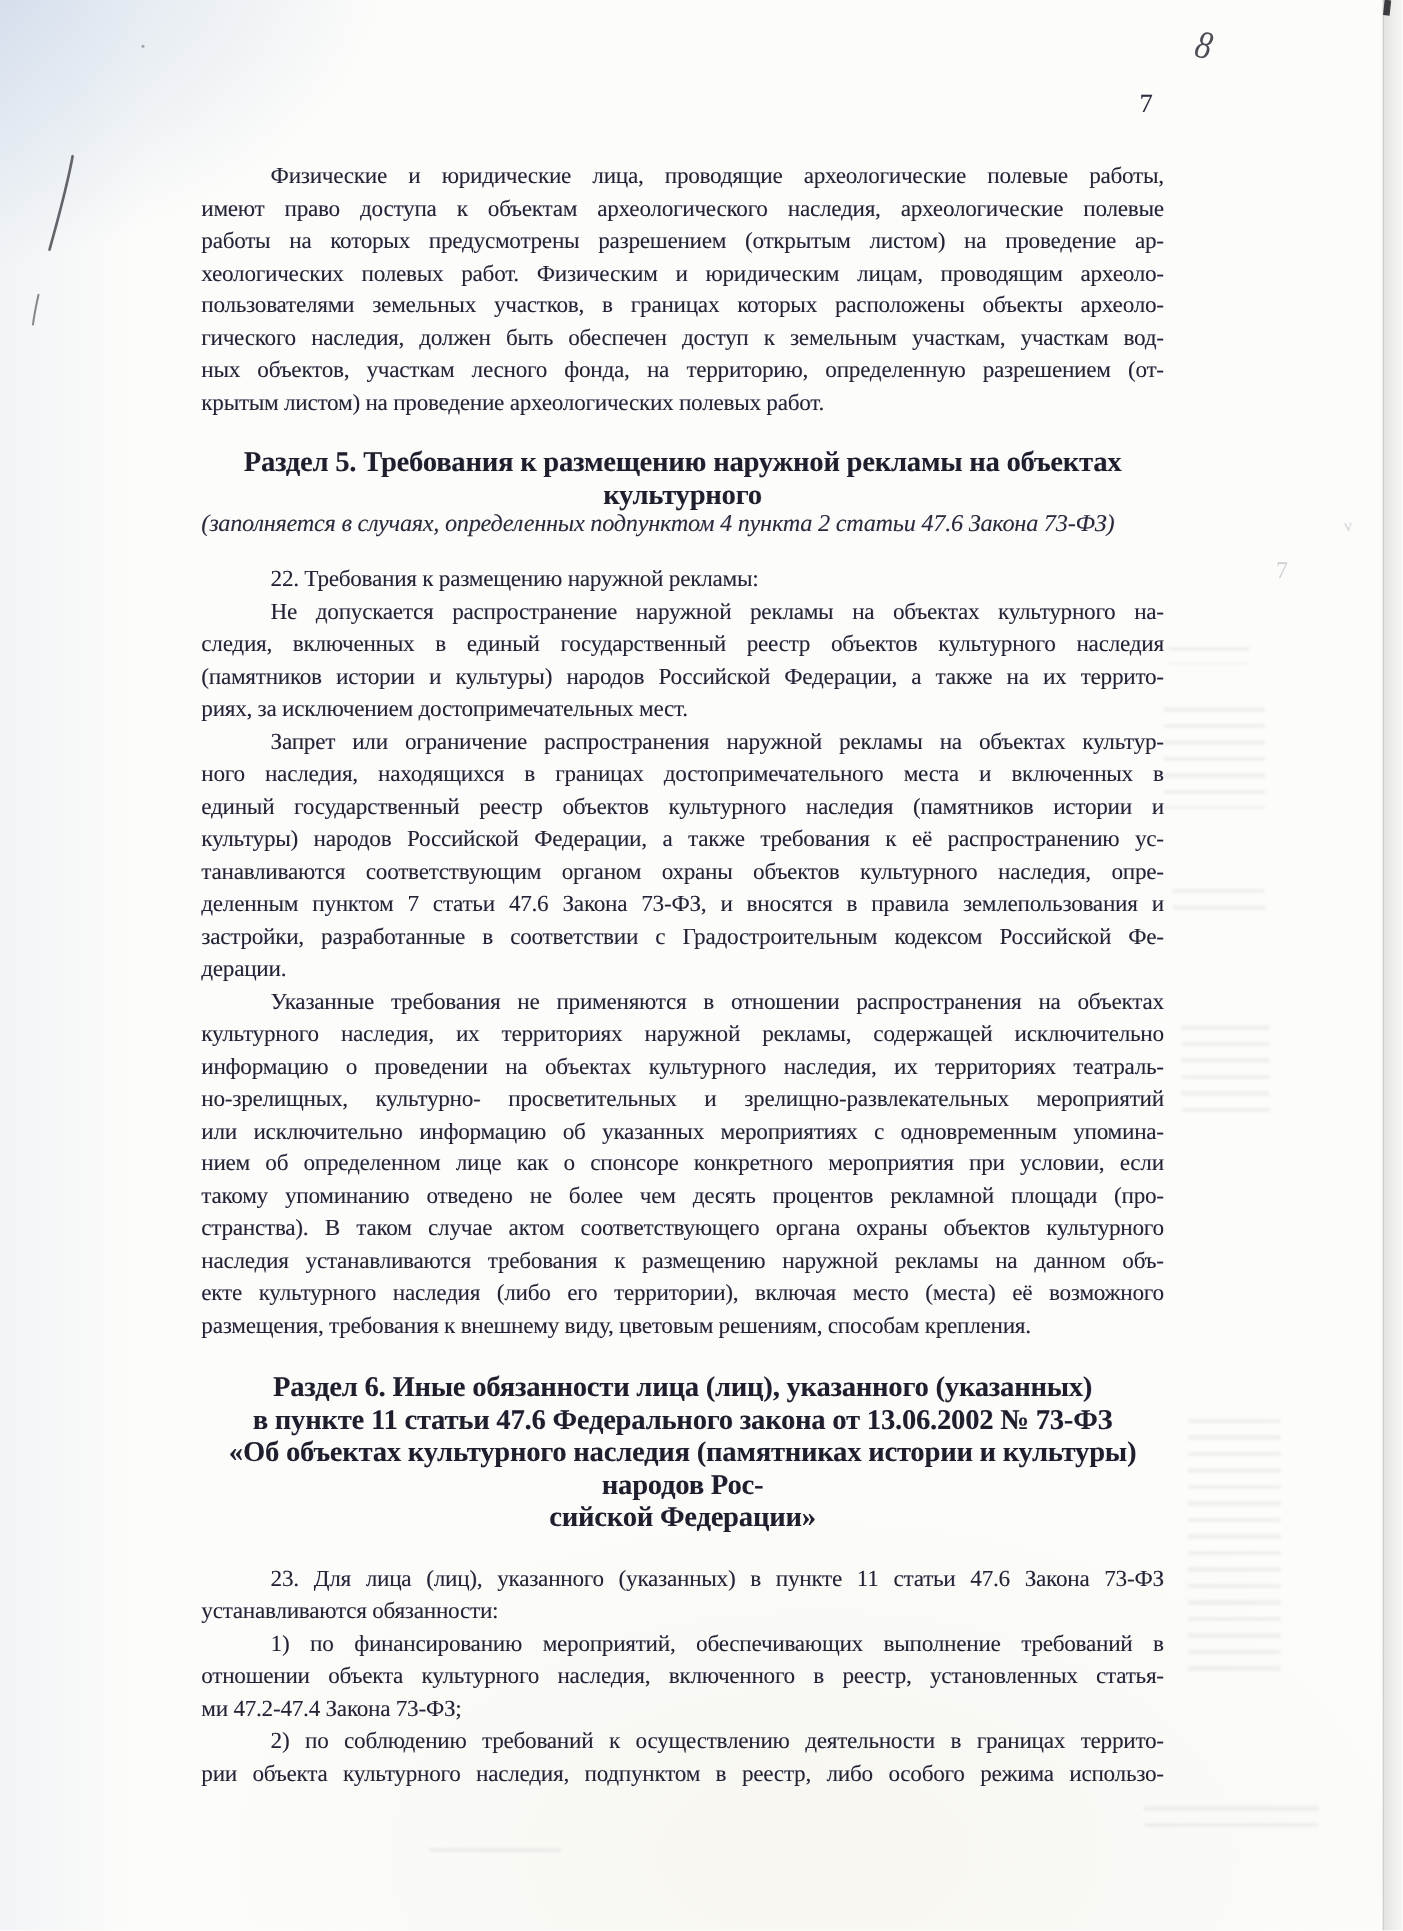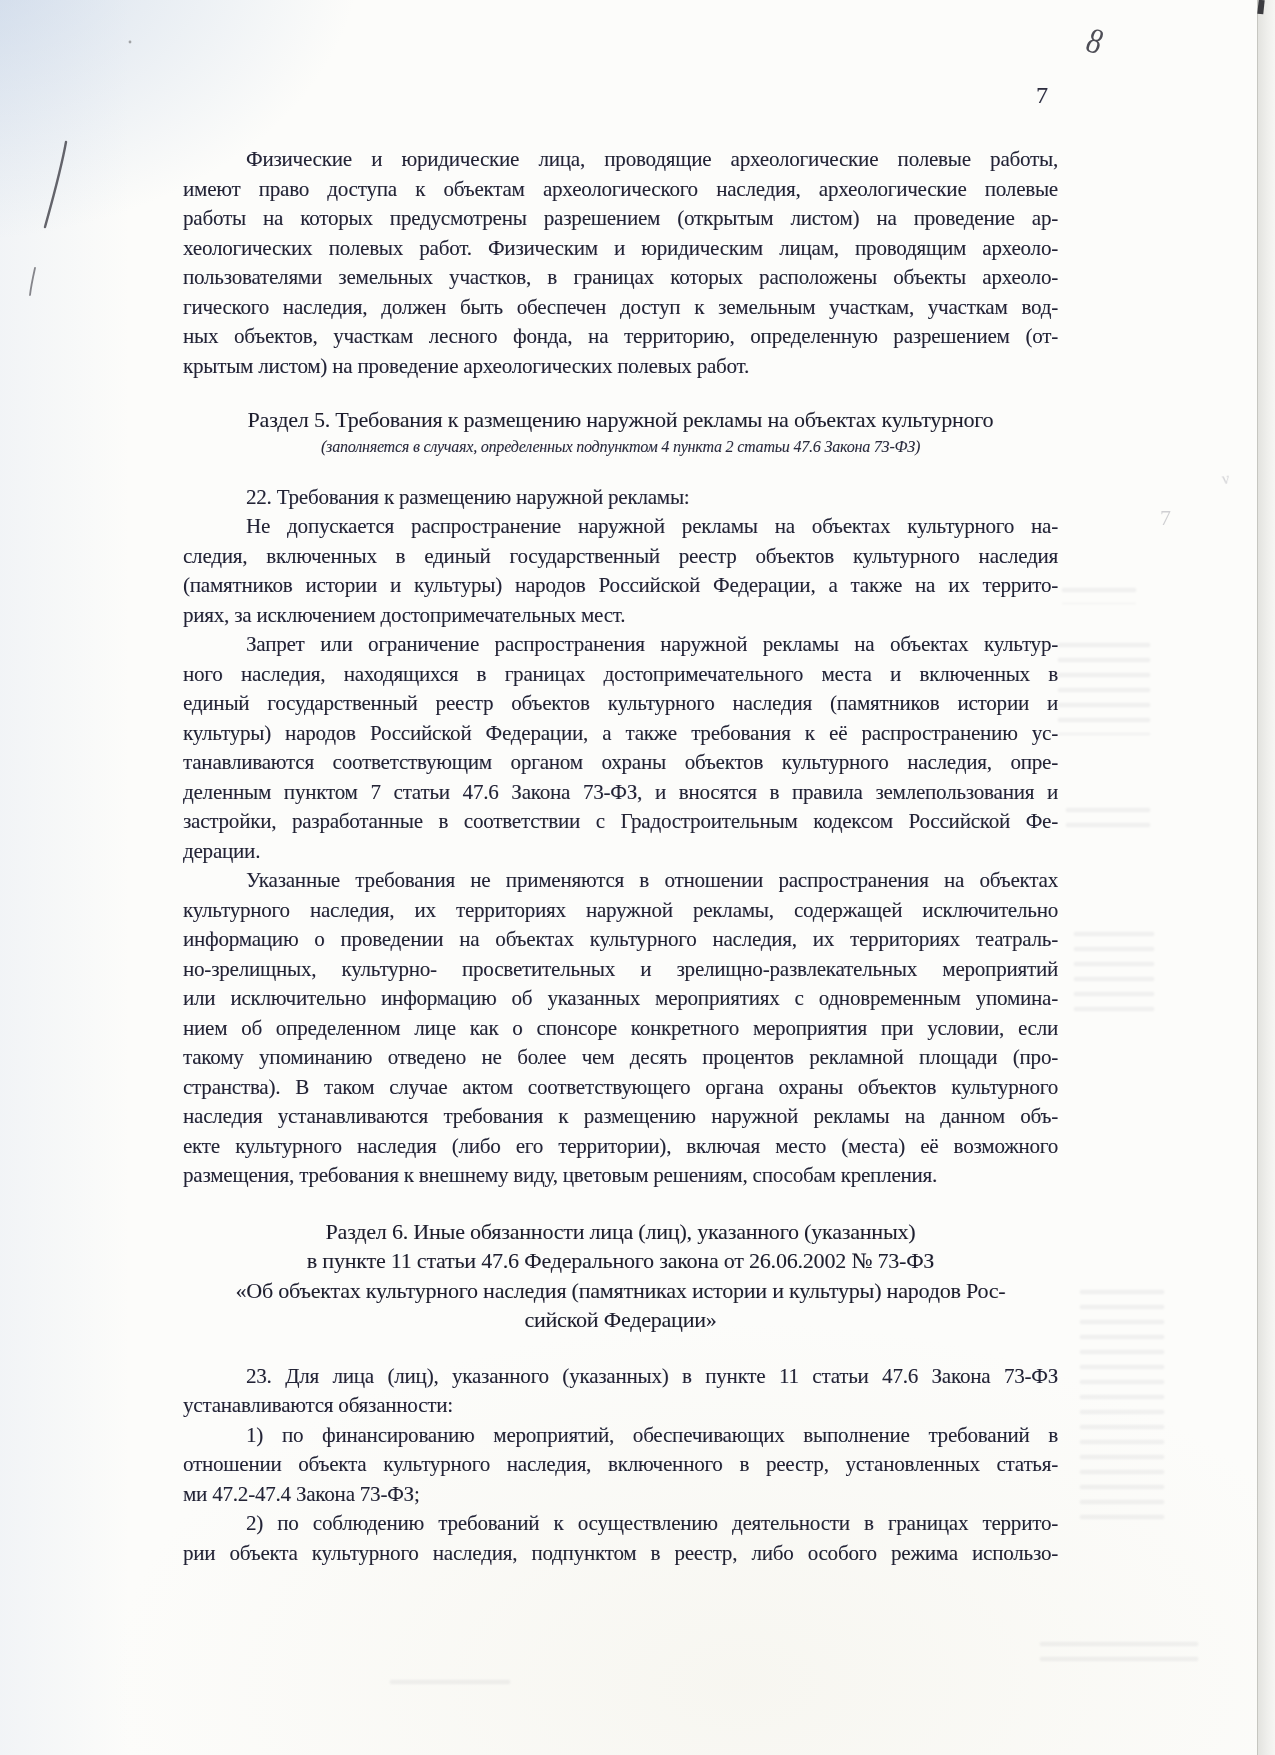--- a/index.html
+++ b/index.html
@@ -32,25 +32,25 @@
     position:absolute;left:183px;top:145px;width:875px;
     font-size:21px;line-height:29.5px;
     letter-spacing:-0.2px;
     color:#232334;
     text-shadow:0.4px 0 0.4px rgba(45,60,110,0.28);
   }
   .ln{text-align:justify;text-align-last:justify;}
   .ln.first{text-indent:63px;}
   .ln.last{text-align-last:left;}
   .hd{
-    text-align:center;font-weight:normal;font-size:22px;
+    text-align:center;font-weight:bold;font-size:26px;
     color:#1e1e2c;
   }
   .note{
-    text-align:center;font-style:italic;font-size:16px;line-height:24px;
+    font-style:italic;font-size:22px;line-height:24px;
     color:#2a2a3a;
   }
   .mt24{margin-top:24px;}
   .mt18{margin-top:26px;}
   .mt27{margin-top:27px;}
   
   .page-num{
     position:absolute;left:1036px;top:82px;
     font-size:24px;color:#2e2e3e;
     text-shadow:0.4px 0 0.4px rgba(45,60,110,0.28);
@@ -158,21 +158,21 @@
       <div class="ln">нием об определенном лице как о спонсоре конкретного мероприятия при условии, если</div>
       <div class="ln">такому упоминанию отведено не более чем десять процентов рекламной площади (про-</div>
       <div class="ln">странства). В таком случае актом соответствующего органа охраны объектов культурного</div>
       <div class="ln">наследия устанавливаются требования к размещению наружной рекламы на данном объ-</div>
       <div class="ln">екте культурного наследия (либо его территории), включая место (места) её возможного</div>
       <div class="ln last">размещения, требования к внешнему виду, цветовым решениям, способам крепления.</div>
     </section>
 
     <section class="mt18">
       <div class="hd">Раздел 6. Иные обязанности лица (лиц), указанного (указанных)</div>
-      <div class="hd">в пункте 11 статьи 47.6 Федерального закона от 26.06.2002 № 73-ФЗ</div>
+      <div class="hd">в пункте 11 статьи 47.6 Федерального закона от 13.06.2002 № 73-ФЗ</div>
       <div class="hd">«Об объектах культурного наследия (памятниках истории и культуры) народов Рос-</div>
       <div class="hd">сийской Федерации»</div>
     </section>
 
     <section class="mt27">
       <div class="ln first">23. Для лица (лиц), указанного (указанных) в пункте 11 статьи 47.6 Закона 73-ФЗ</div>
       <div class="ln last">устанавливаются обязанности:</div>
     </section>
 
     <section>

